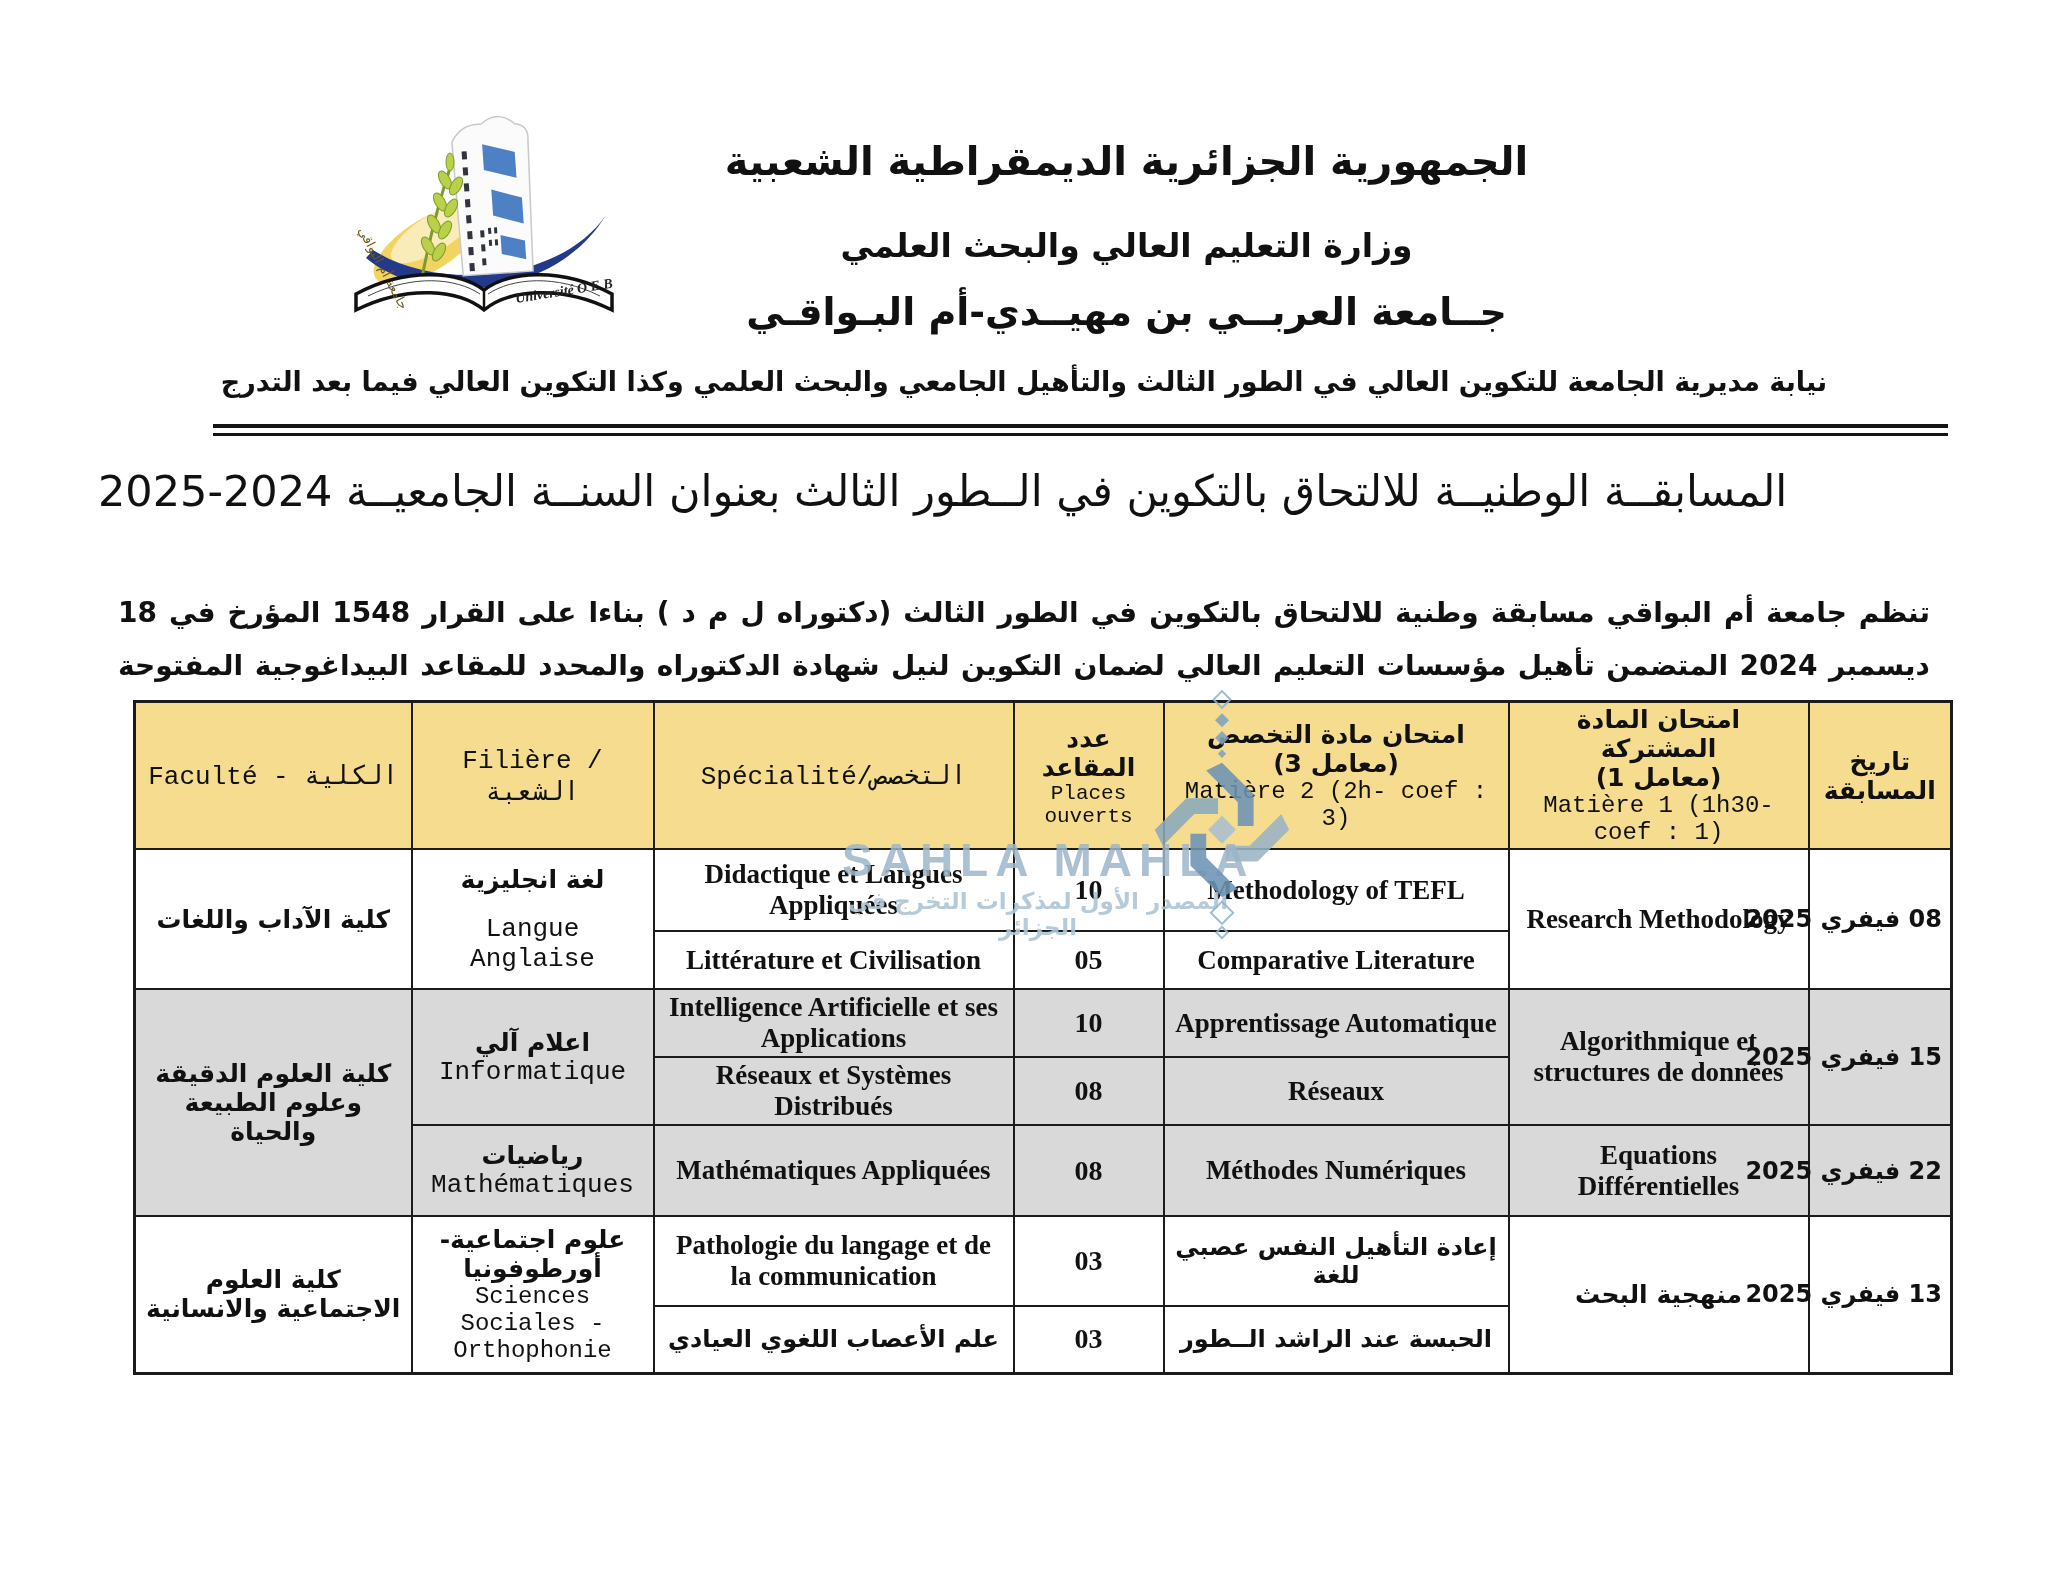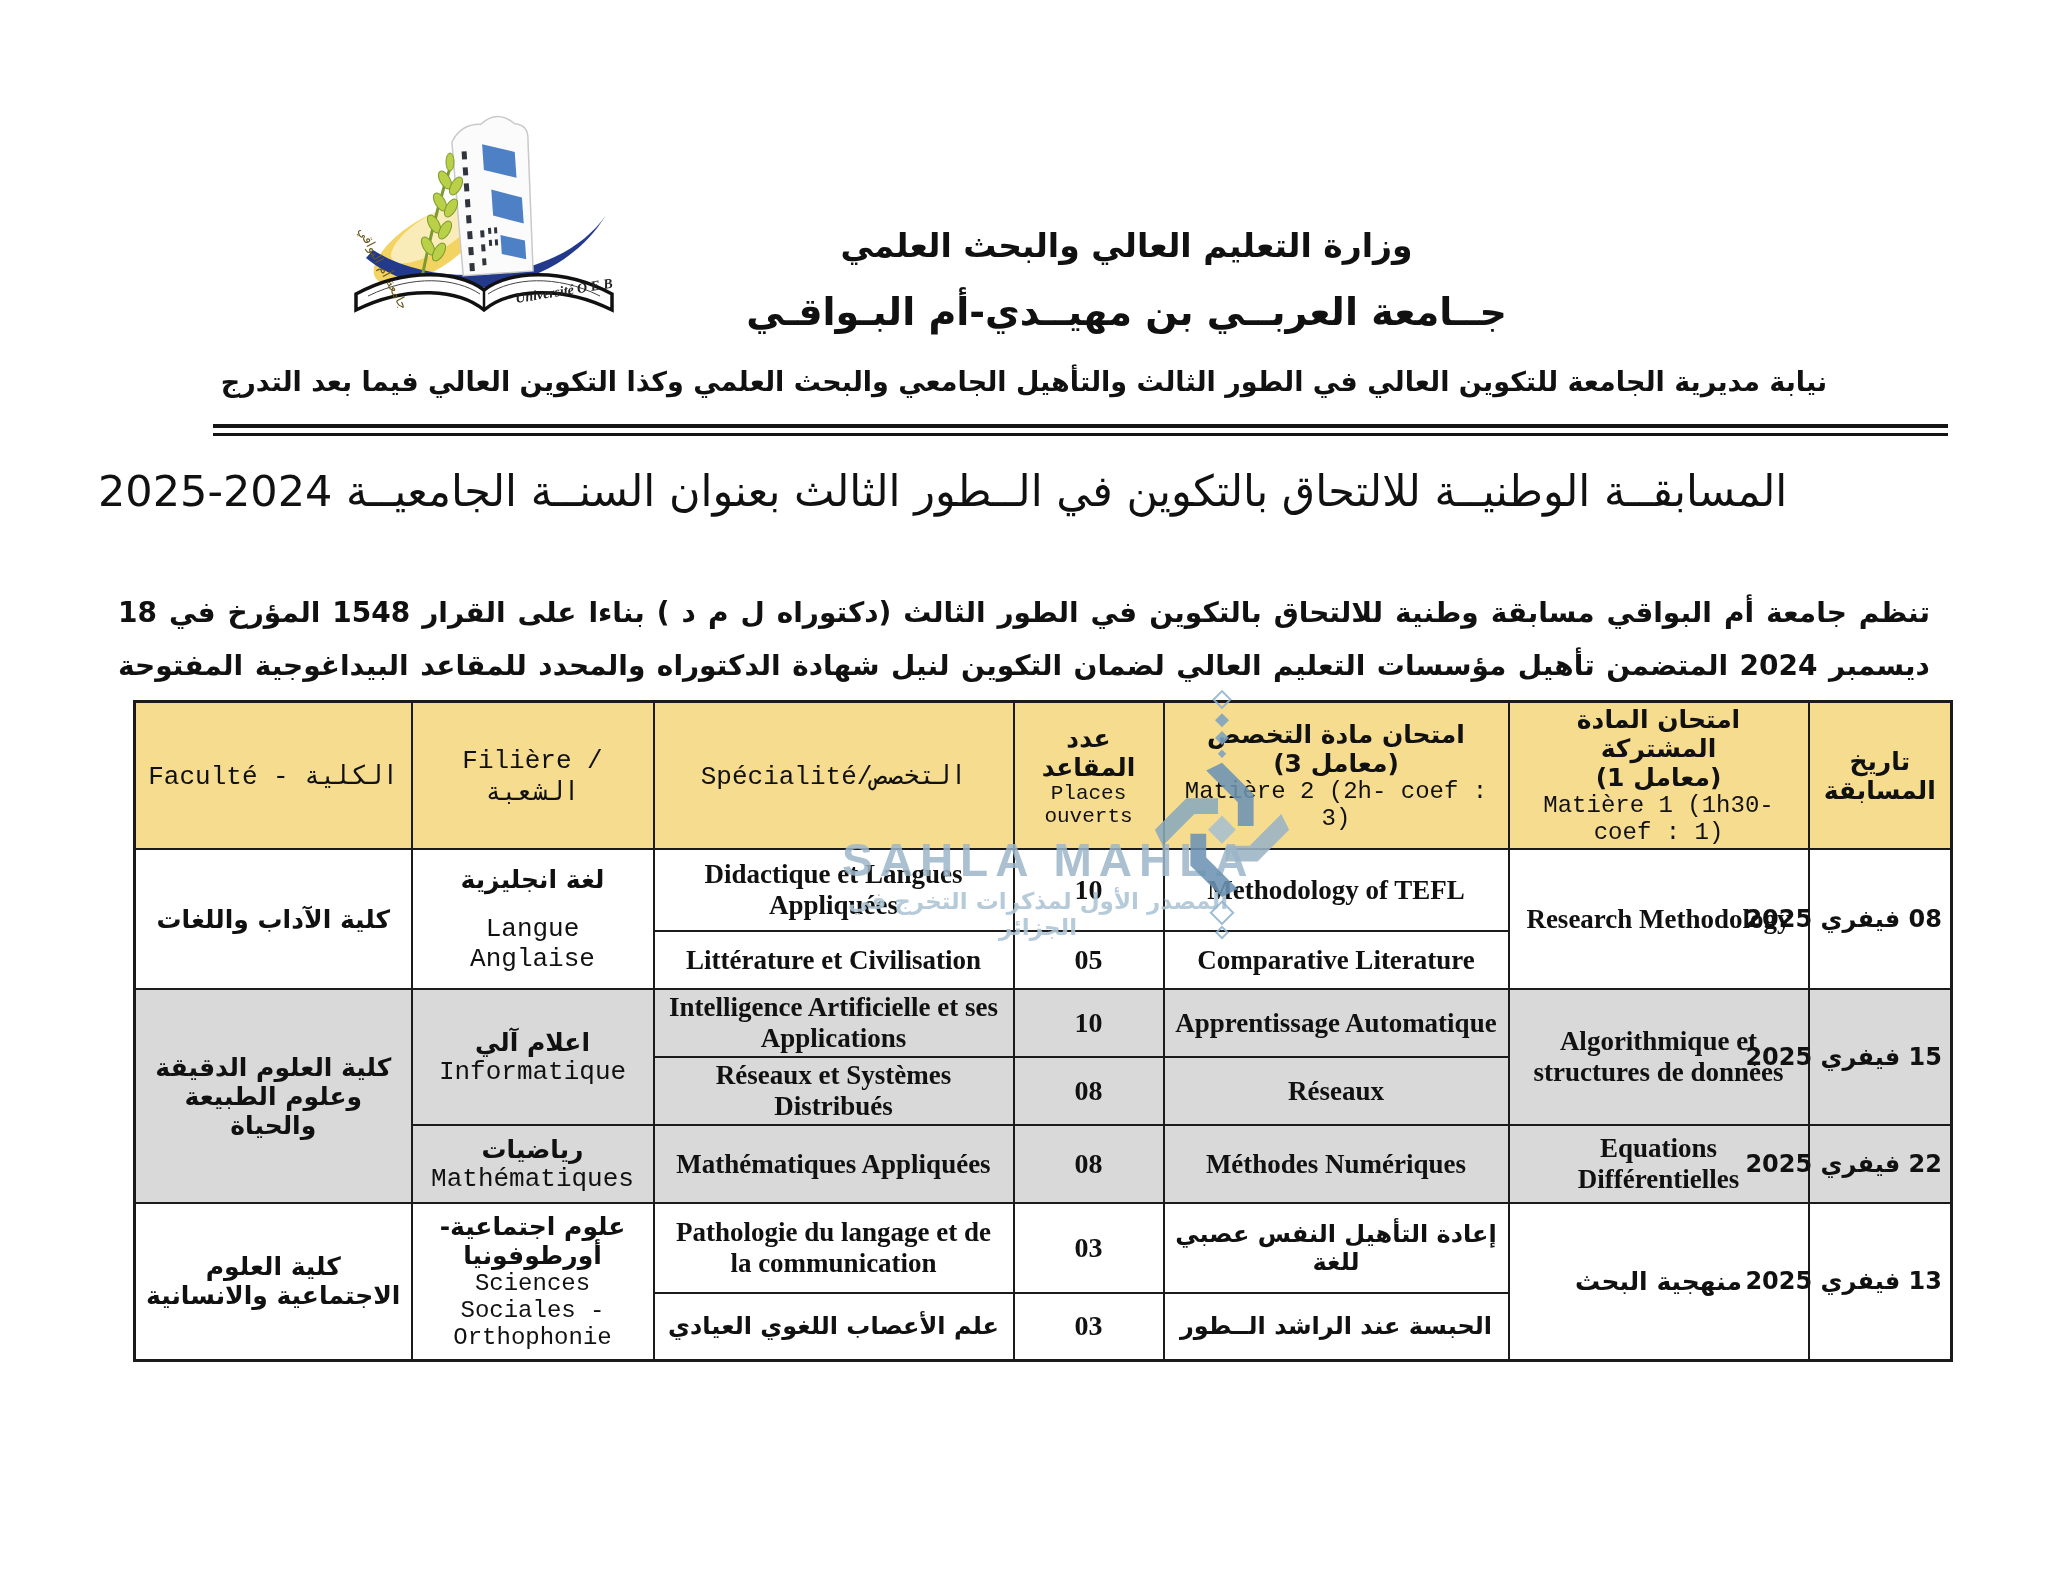--- a/index.html
+++ b/index.html
@@ -112,20 +112,21 @@
     <g>
       <path d="M 28,184 C 80,156 132,162 156,180 C 180,162 232,156 284,184 L 284,200 C 232,174 180,180 156,200 C 132,180 80,174 28,200 Z" fill="#ffffff" stroke="#111111" stroke-width="3.5"></path>
       <path d="M 156,180 L 156,200" stroke="#111111" stroke-width="2.5"></path>
       <path d="M 40,186 C 85,164 128,168 152,184" stroke="#444" stroke-width="1" fill="none"></path>
       <path d="M 160,184 C 184,168 228,164 272,186" stroke="#444" stroke-width="1" fill="none"></path>
     </g>
     <text x="188" y="193" font-size="14" font-style="italic" font-weight="700" font-family="Liberation Serif, serif" fill="#222" transform="rotate(-9 188 193)">Université O E B</text>
     <text x="30" y="120" font-size="13" fill="#6b5a20" transform="rotate(62 30 120)" font-family="DejaVu Sans, sans-serif">جامعة أم البواقي</text>
   </svg>
 
+  <div class="lh lh1">الجمهورية الجزائرية الديمقراطية الشعبية</div>
   <div class="lh lh3">جــامعة العربــي بن مهيــدي-أم البـواقـي</div>
   <div class="lh lh2">وزارة التعليم العالي والبحث العلمي</div>
   <div class="lh4">نيابة مديرية الجامعة للتكوين العالي في الطور الثالث والتأهيل الجامعي والبحث العلمي وكذا التكوين العالي فيما بعد التدرج</div>
   <div class="divider"></div>
 
   <div class="doc-title">
     <span>المسابقــة الوطنيــة للالتحاق بالتكوين في الــطور الثالث بعنوان السنــة الجامعيــة</span>
     <span dir="ltr">2025-2024</span>
   </div>
 
@@ -205,21 +206,21 @@
           <td class="num">10</td>
           <td class="frb">Apprentissage Automatique</td>
           <td rowspan="2" class="frb">Algorithmique et structures de données</td>
           <td rowspan="2" class="ar date-cell">15 فيفري 2025</td>
         </tr>
         <tr class="gray" style="height:66px">
           <td class="frb">Réseaux et Systèmes Distribués</td>
           <td class="num">08</td>
           <td class="frb">Réseaux</td>
         </tr>
-        <tr class="gray" style="height:78px">
+        <tr class="gray" style="height:91px">
           <td>
             <div class="ar">رياضيات</div>
             <div class="fr">Mathématiques</div>
           </td>
           <td class="frb">Mathématiques Appliquées</td>
           <td class="num">08</td>
           <td class="frb">Méthodes Numériques</td>
           <td class="frb">Equations Différentielles</td>
           <td class="ar date-cell">22 فيفري 2025</td>
         </tr>

